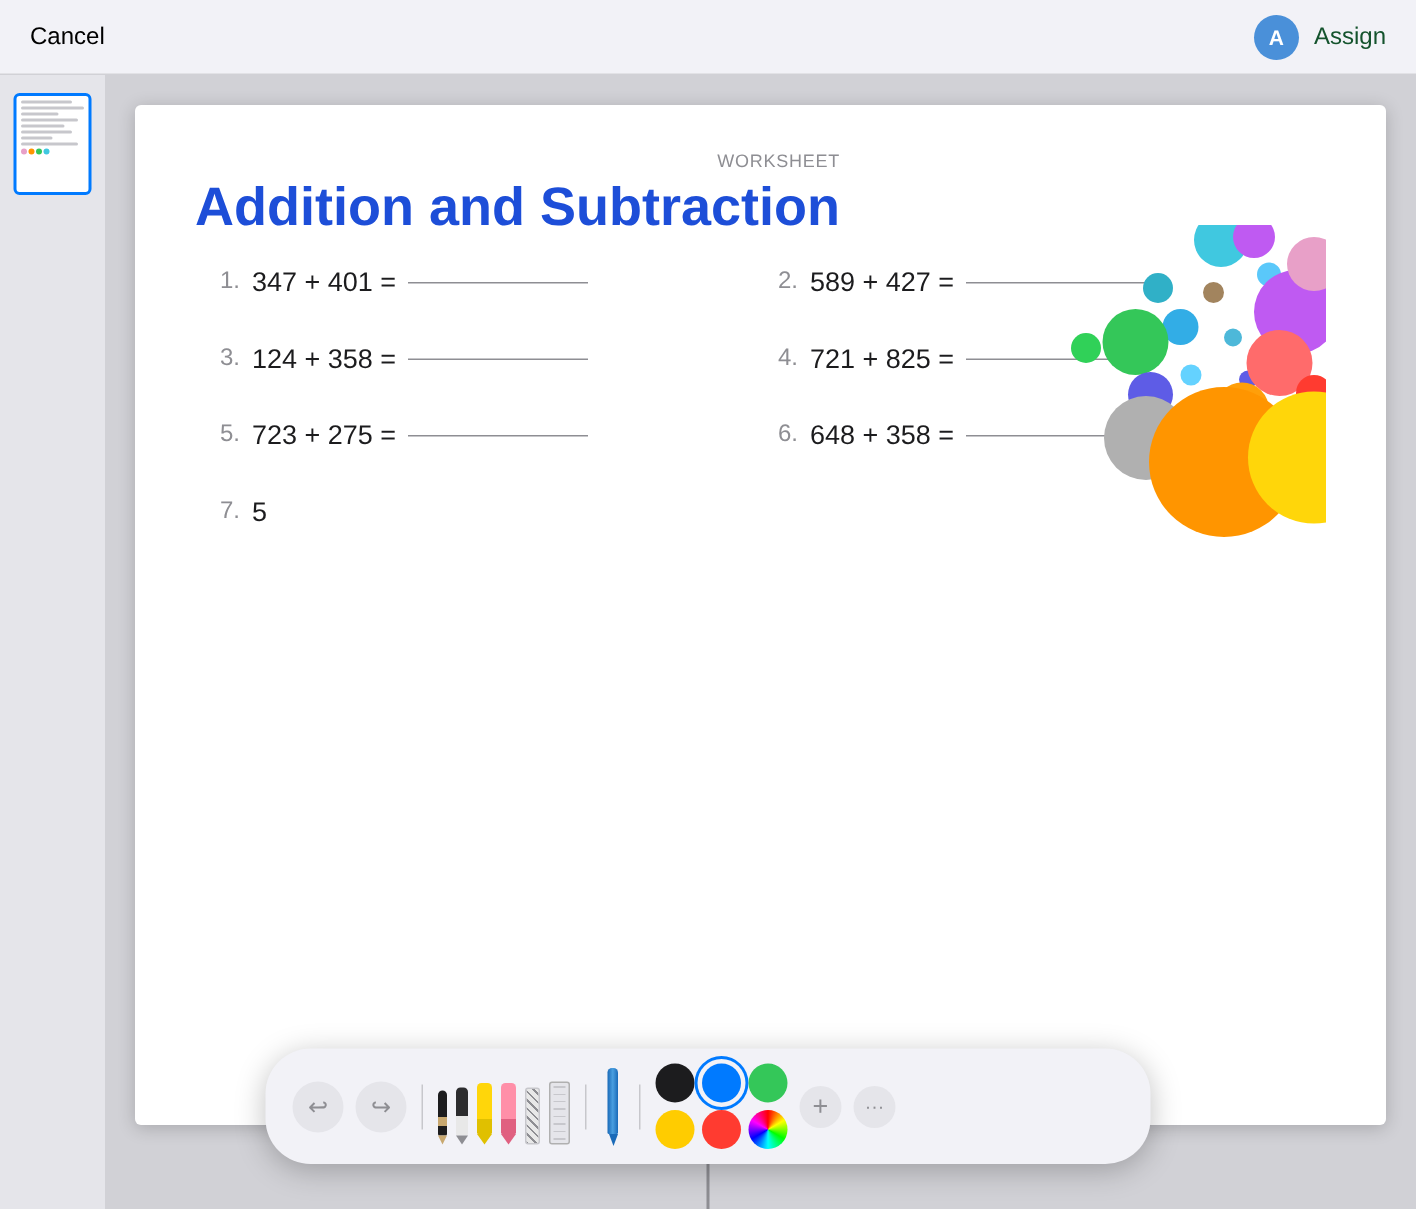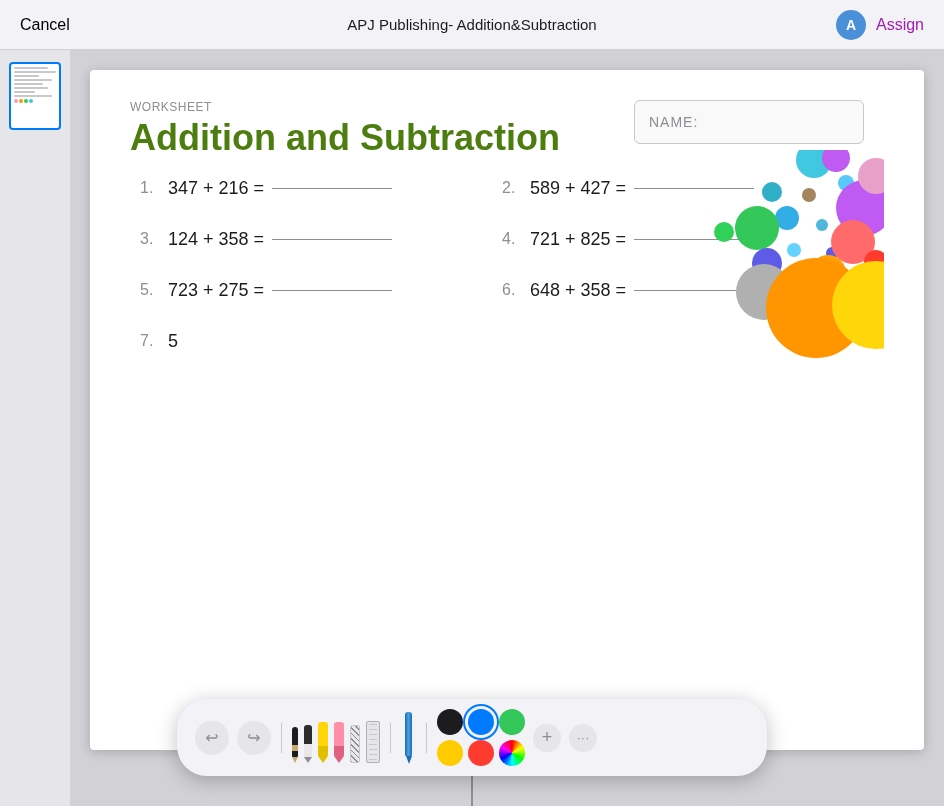--- a/index.html
+++ b/index.html
@@ -58,21 +58,21 @@
       display: flex;
       align-items: center;
       justify-content: center;
       color: white;
       font-size: 14px;
       font-weight: 600;
     }
 
     .assign-btn {
       font-size: 16px;
-      color: #a21caf;
+      color: #14532d;
       background: none;
       border: none;
       cursor: pointer;
       font-weight: 500;
     }
 
     
     .sidebar {
       position: absolute;
       top: 50px;
@@ -139,22 +139,23 @@
       overflow-y: auto;
     }
 
     
     .worksheet-page {
       background: white;
       width: 942px;
       min-height: 680px;
       border-radius: 4px;
       box-shadow: 0 2px 12px rgba(0,0,0,0.2);
-      padding: 30px 60px 60px 40px;
+      padding: 30px 40px 60px 40px;
       position: relative;
+      text-align: right;
     }
 
     .worksheet-header {
       display: flex;
       justify-content: space-between;
       align-items: flex-start;
       margin-bottom: 20px;
     }
 
     .worksheet-label {
@@ -162,21 +163,21 @@
       font-weight: 500;
       color: #8e8e93;
       letter-spacing: 0.5px;
       text-transform: uppercase;
       margin-bottom: 4px;
     }
 
     .worksheet-title {
       font-size: 36px;
       font-weight: 800;
-      color: #4d7c0f;
+      color: #1d4ed8;
       line-height: 1.1;
     }
 
     .name-box {
       width: 230px;
       height: 44px;
       border: 1px solid #c7c7cc;
       border-radius: 6px;
       background: #f9f9f9;
       display: flex;
@@ -344,21 +345,20 @@
       height: 60px;
       background: #8e8e93;
       transform: translateX(-50%);
     }
   </style>
 </head>
 <body>
 
 <div class="top-bar">
   <button class="cancel-btn">Cancel</button>
-  <span class="top-bar-center">APJ Publishing- Addition&amp;Subtraction</span>
   <div class="top-bar-right">
     <div class="avatar">A</div>
     <button class="assign-btn">Assign</button>
   </div>
 </div>
 
 <div class="sidebar">
   <div class="thumbnail">
     <div class="thumb-lines">
       <div class="thumb-line" style="width:80%"></div>
@@ -380,21 +380,20 @@
 </div>
 
 <div class="main-content">
   <div class="worksheet-page">
 
     <div class="worksheet-header">
       <div>
         <div class="worksheet-label">WORKSHEET</div>
         <div class="worksheet-title">Addition and Subtraction</div>
       </div>
-      <div class="name-box">NAME:</div>
     </div>
 
     <div class="circles-area">
       <svg width="260" height="210">
         <circle cx="190" cy="10" r="18" fill="#40c8e0"></circle>
         <circle cx="148" cy="42" r="10" fill="#30b0c7"></circle>
         <circle cx="222" cy="33" r="8" fill="#5ac8fa"></circle>
         <circle cx="163" cy="68" r="12" fill="#32ade6"></circle>
         <circle cx="198" cy="75" r="6" fill="#4db8d9"></circle>
         <circle cx="133" cy="78" r="22" fill="#34c759"></circle>
@@ -413,21 +412,21 @@
         <circle cx="192" cy="158" r="50" fill="#ff9500"></circle>
         <circle cx="252" cy="155" r="44" fill="#ffd60a"></circle>
       </svg>
     </div>
 
 
     <div class="problems-area">
       <div class="problem-row">
         <div class="problem">
           <span class="problem-number">1.</span>
-          <span class="problem-equation">347 + 216 =</span>
+          <span class="problem-equation">347 + 401 =</span>
           <span class="answer-line"></span>
         </div>
         <div class="problem">
           <span class="problem-number">2.</span>
           <span class="problem-equation">589 + 427 =</span>
           <span class="answer-line"></span>
         </div>
       </div>
 
       <div class="problem-row">

